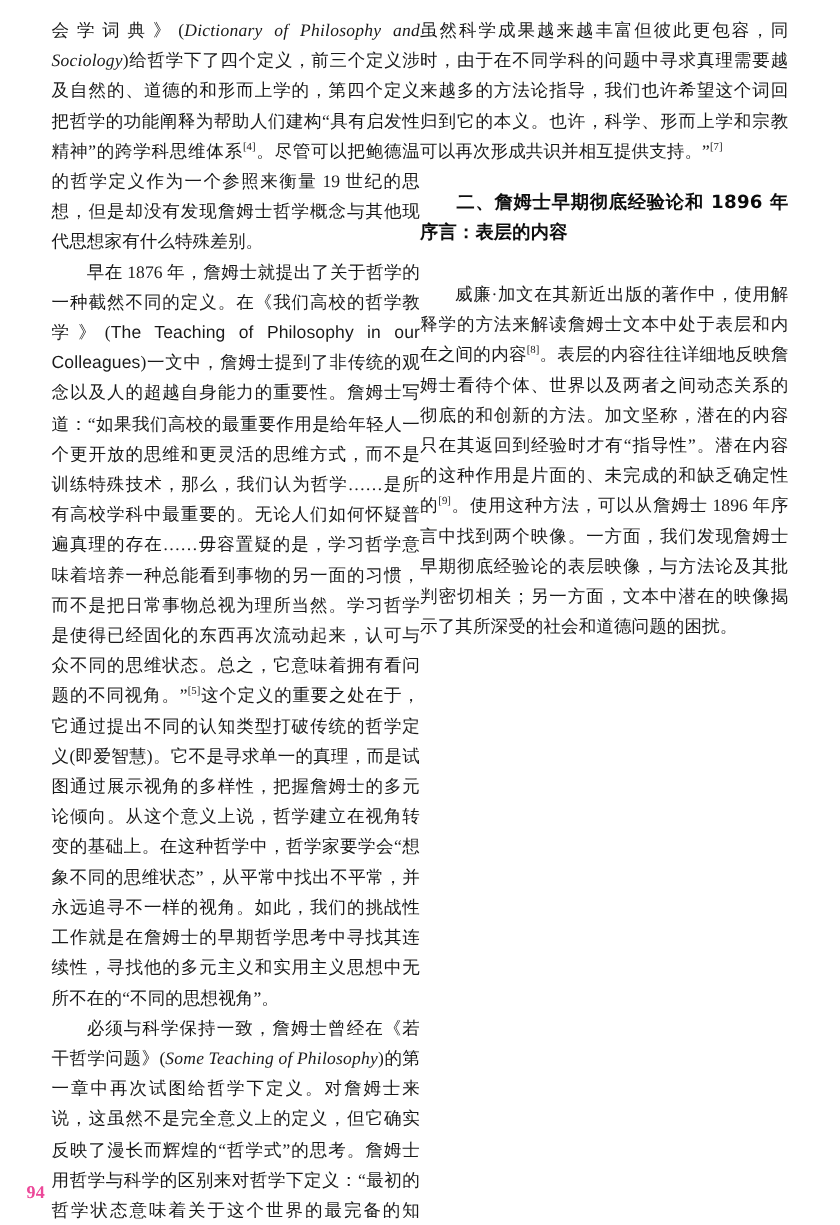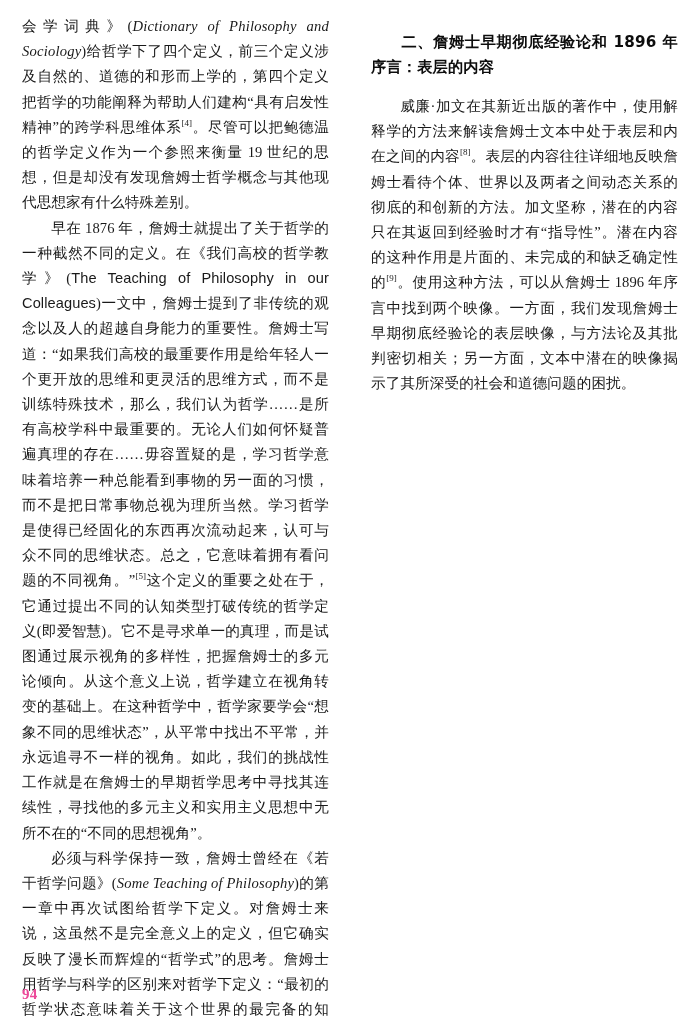--- a/index.html
+++ b/index.html
@@ -25,21 +25,21 @@
   }
 
   .columns {
     position: absolute;
     left: 22px;
     top: 14px;
     width: 656px;
     height: 965px;
     display: flex;
     flex-direction: row;
-    justify-content: space-between;
+    justify-content: center;
   }
 
   .col {
     width: 307px;
     display: block;
   }
 
   p.para {
     margin: 0;
     font-size: 14.6px;
@@ -68,21 +68,21 @@
   }
 
   sup.fn {
     font-size: 9px;
     vertical-align: super;
     line-height: 0;
     letter-spacing: 0;
   }
 
   h2.sec-head {
-    margin: 16px 0 14px 0;
+    margin: 16px 0 28px 0;
     font-family: "DejaVu Sans", "Liberation Sans", sans-serif;
     font-size: 15.2px;
     font-weight: bold;
     line-height: 25px;
     text-indent: 2em;
     text-align: justify;
     text-justify: inter-ideograph;
     letter-spacing: 0.2px;
     color: #0d0d0d;
   }
@@ -106,20 +106,21 @@
   <div class="columns">
 
     <div class="col">
       <p class="para cont"><span>会学词典》(</span><span class="en-it">Dictionary of Philosophy and Sociology</span><span>)给哲学下了四个定义，前三个定义涉及自然的、道德的和形而上学的，第四个定义把哲学的功能阐释为帮助人们建构“具有启发性精神”的跨学科思维体系</span><sup class="fn">[4]</sup><span>。尽管可以把鲍德温的哲学定义作为一个参照来衡量 19 世纪的思想，但是却没有发现詹姆士哲学概念与其他现代思想家有什么特殊差别。</span></p>
       <p class="para"><span>早在 1876 年，詹姆士就提出了关于哲学的一种截然不同的定义。在《我们高校的哲学教学》(</span><span class="en-rm">The Teaching of Philosophy in our Colleagues</span><span>)一文中，詹姆士提到了非传统的观念以及人的超越自身能力的重要性。詹姆士写道：“如果我们高校的最重要作用是给年轻人一个更开放的思维和更灵活的思维方式，而不是训练特殊技术，那么，我们认为哲学……是所有高校学科中最重要的。无论人们如何怀疑普遍真理的存在……毋容置疑的是，学习哲学意味着培养一种总能看到事物的另一面的习惯，而不是把日常事物总视为理所当然。学习哲学是使得已经固化的东西再次流动起来，认可与众不同的思维状态。总之，它意味着拥有看问题的不同视角。”</span><sup class="fn">[5]</sup><span>这个定义的重要之处在于，它通过提出不同的认知类型打破传统的哲学定义(即爱智慧)。它不是寻求单一的真理，而是试图通过展示视角的多样性，把握詹姆士的多元论倾向。从这个意义上说，哲学建立在视角转变的基础上。在这种哲学中，哲学家要学会“想象不同的思维状态”，从平常中找出不平常，并永远追寻不一样的视角。如此，我们的挑战性工作就是在詹姆士的早期哲学思考中寻找其连续性，寻找他的多元主义和实用主义思想中无所不在的“不同的思想视角”。</span></p>
       <p class="para"><span>必须与科学保持一致，詹姆士曾经在《若干哲学问题》(</span><span class="en-it">Some Teaching of Philosophy</span><span>)的第一章中再次试图给哲学下定义。对詹姆士来说，这虽然不是完全意义上的定义，但它确实反映了漫长而辉煌的“哲学式”的思考。詹姆士用哲学与科学的区别来对哲学下定义：“最初的哲学状态意味着关于这个世界的最完备的知识，它必须包括所有科学的成果，必须与科学保持一致。它的目的只是产生科学，使科学成为赫伯特·斯宾塞(</span></p>
 
     </div>
 
     <div class="col">
+      <p class="para cont"><span>虽然科学成果越来越丰富但彼此更包容，同时，由于在不同学科的问题中寻求真理需要越来越多的方法论指导，我们也许希望这个词回归到它的本义。也许，科学、形而上学和宗教可以再次形成共识并相互提供支持。”</span><sup class="fn">[7]</sup></p>
 
       <h2 class="sec-head">二、詹姆士早期彻底经验论和 1896 年序言：表层的内容</h2>
 
       <p class="para"><span>威廉·加文在其新近出版的著作中，使用解释学的方法来解读詹姆士文本中处于表层和内在之间的内容</span><sup class="fn">[8]</sup><span>。表层的内容往往详细地反映詹姆士看待个体、世界以及两者之间动态关系的彻底的和创新的方法。加文坚称，潜在的内容只在其返回到经验时才有“指导性”。潜在内容的这种作用是片面的、未完成的和缺乏确定性的</span><sup class="fn">[9]</sup><span>。使用这种方法，可以从詹姆士 1896 年序言中找到两个映像。一方面，我们发现詹姆士早期彻底经验论的表层映像，与方法论及其批判密切相关；另一方面，文本中潜在的映像揭示了其所深受的社会和道德问题的困扰。</span></p>
 
     </div>
 
   </div>
 
   <div class="folio">94</div>

